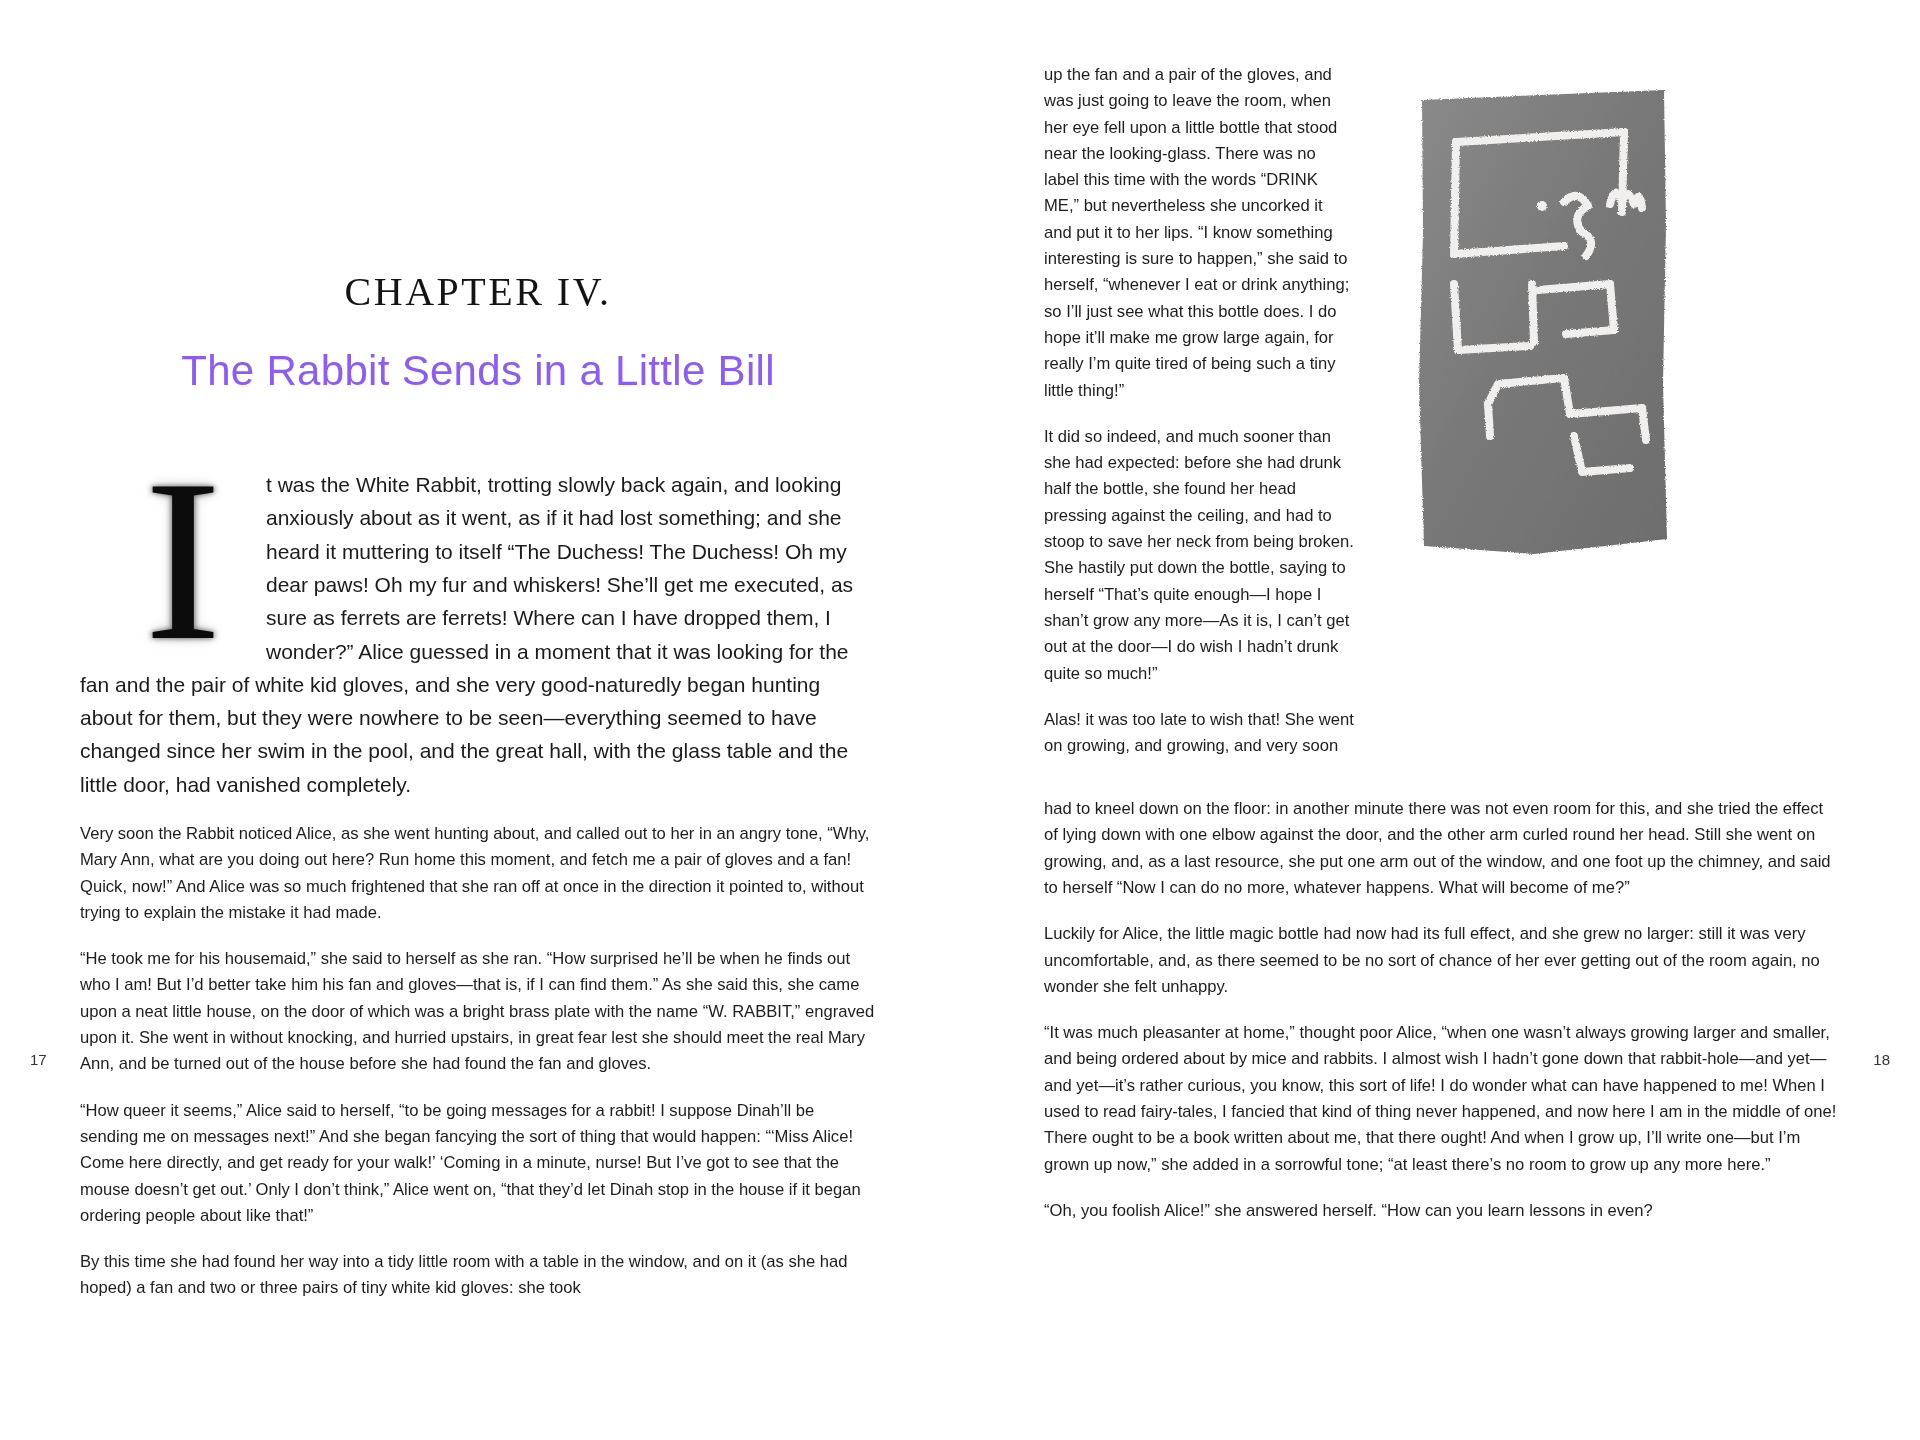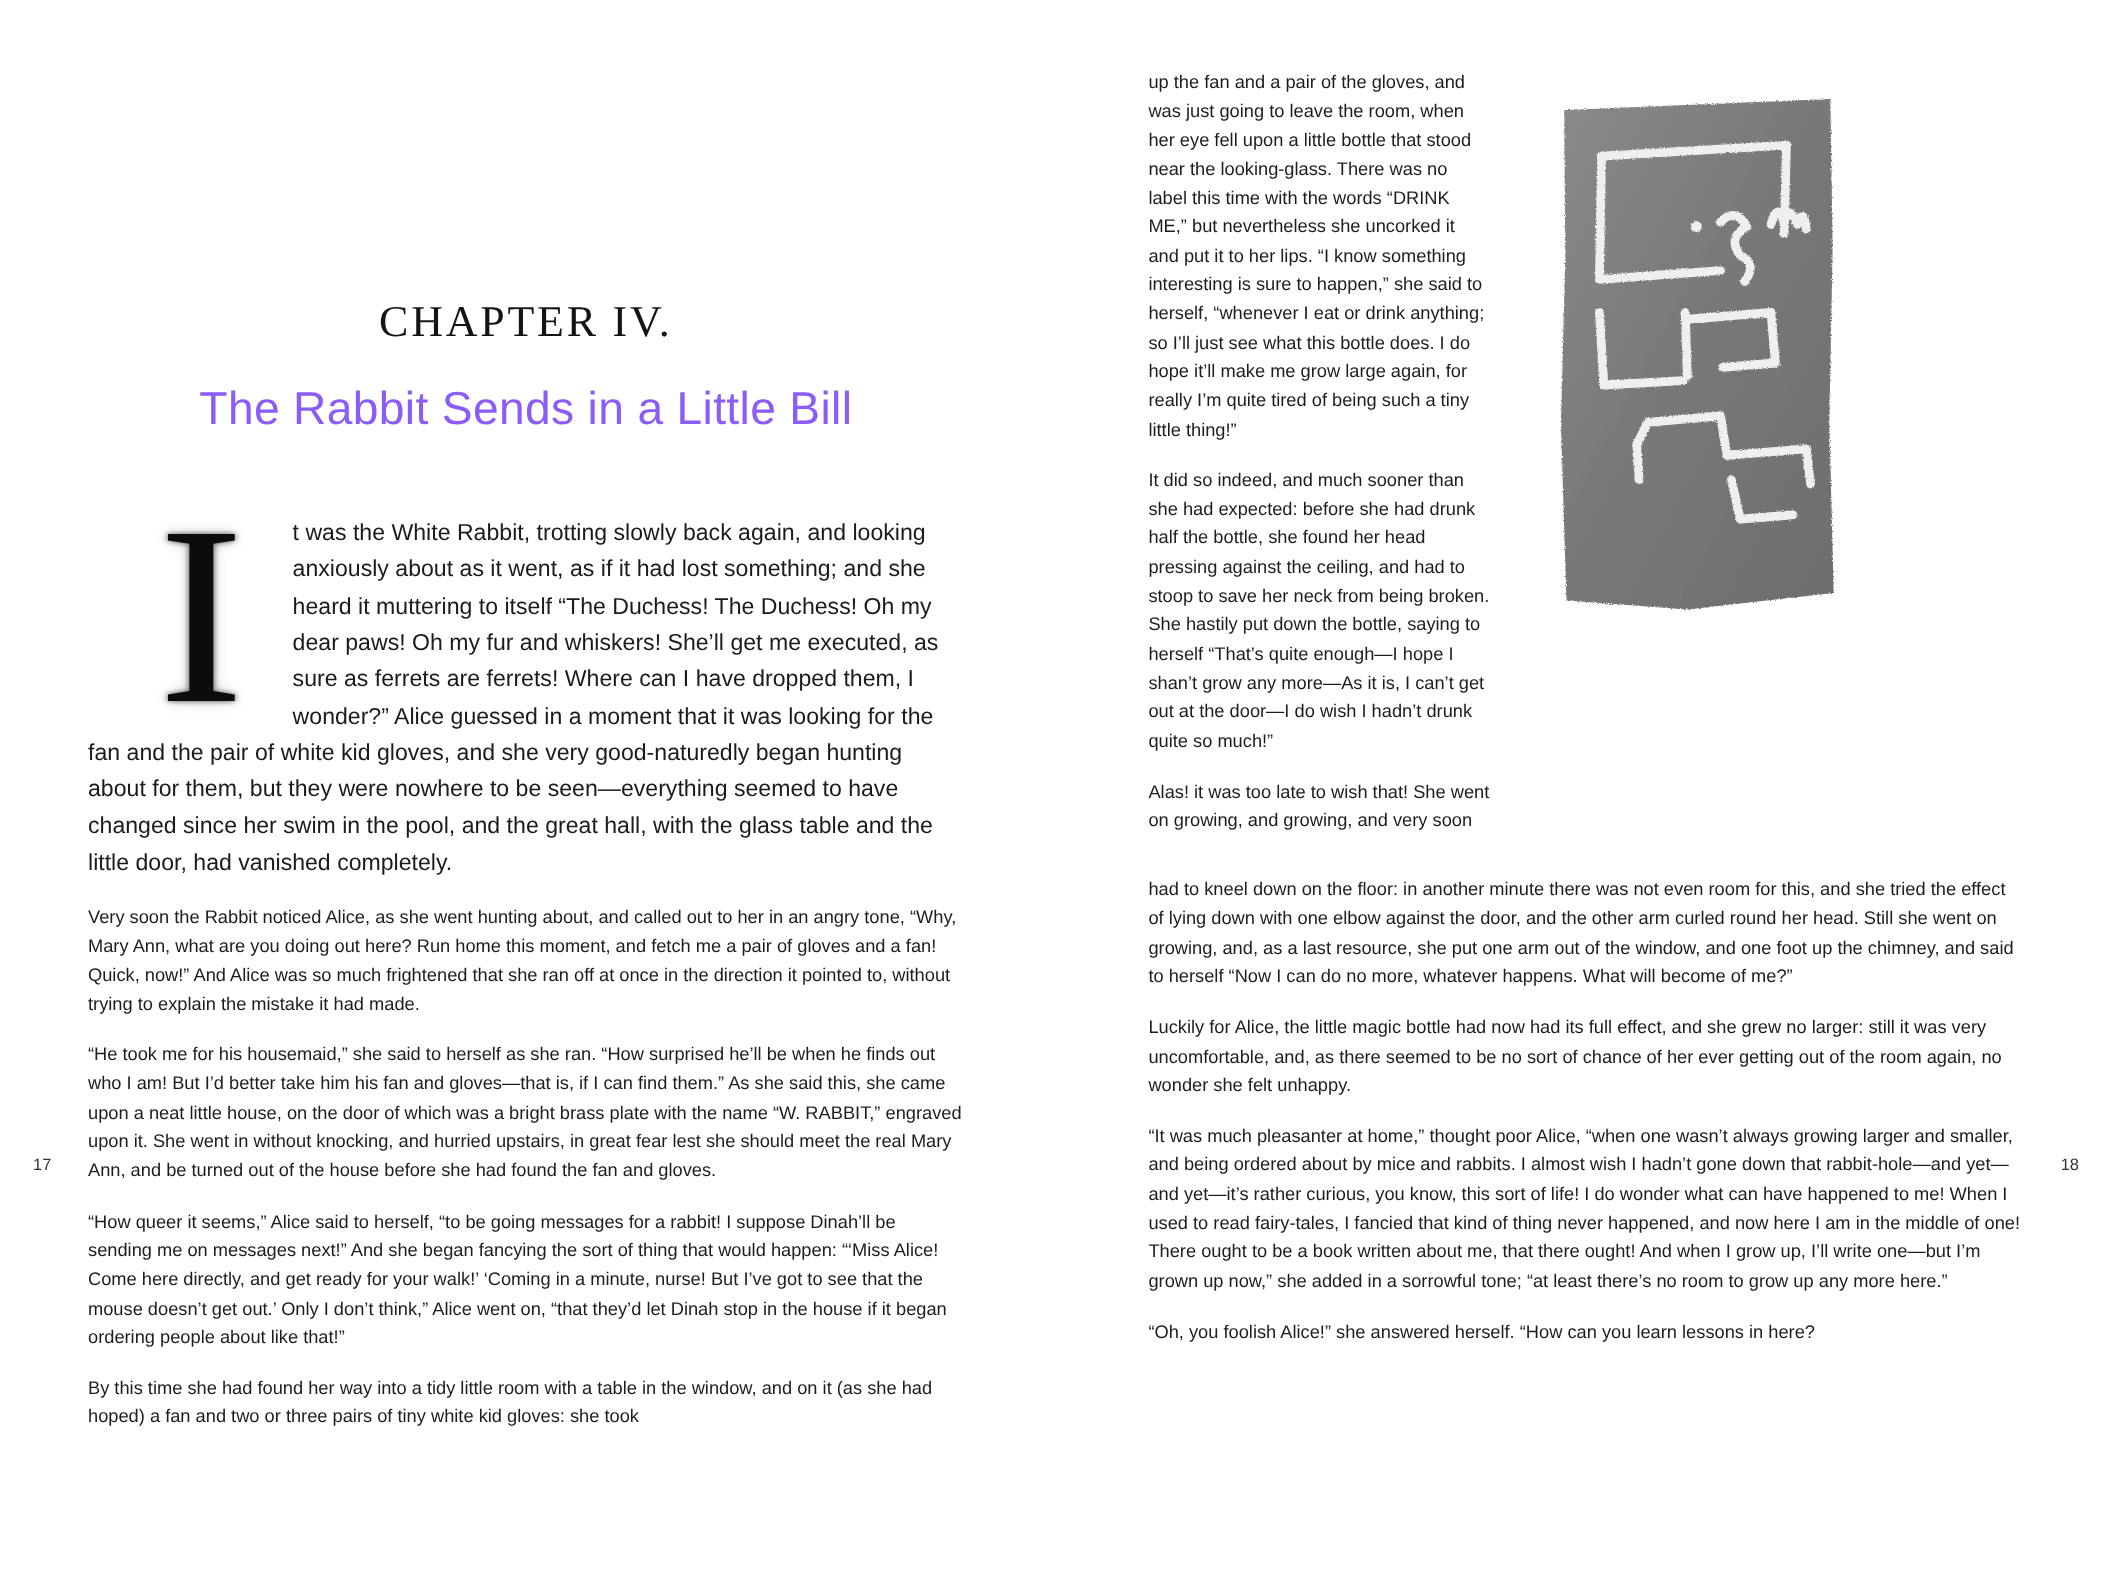--- a/index.html
+++ b/index.html
@@ -234,19 +234,19 @@
             <path d="M74,320 L76,352"></path>
           </g>
         </svg>
       </div>
     </div>
 
     <div class="right-wide body-text">
       <p class="para first">had to kneel down on the floor: in another minute there was not even room for this, and she tried the effect of lying down with one elbow against the door, and the other arm curled round her head. Still she went on growing, and, as a last resource, she put one arm out of the window, and one foot up the chimney, and said to herself “Now I can do no more, whatever happens. What will become of me?”</p>
       <p class="para">Luckily for Alice, the little magic bottle had now had its full effect, and she grew no larger: still it was very uncomfortable, and, as there seemed to be no sort of chance of her ever getting out of the room again, no wonder she felt unhappy.</p>
       <p class="para">“It was much pleasanter at home,” thought poor Alice, “when one wasn’t always growing larger and smaller, and being ordered about by mice and rabbits. I almost wish I hadn’t gone down that rabbit-hole—and yet—and yet—it’s rather curious, you know, this sort of life! I do wonder what can have happened to me! When I used to read fairy-tales, I fancied that kind of thing never happened, and now here I am in the middle of one! There ought to be a book written about me, that there ought! And when I grow up, I’ll write one—but I’m grown up now,” she added in a sorrowful tone; “at least there’s no room to grow up any more here.”</p>
-      <p class="para">“Oh, you foolish Alice!” she answered herself. “How can you learn lessons in here?</p>
+      <p class="para">“Oh, you foolish Alice!” she answered herself. “How can you learn lessons in even?</p>
     </div>
 
     <div class="folio folio-right">18</div>
   </div>
 
 </div>
 
 </body></html>

